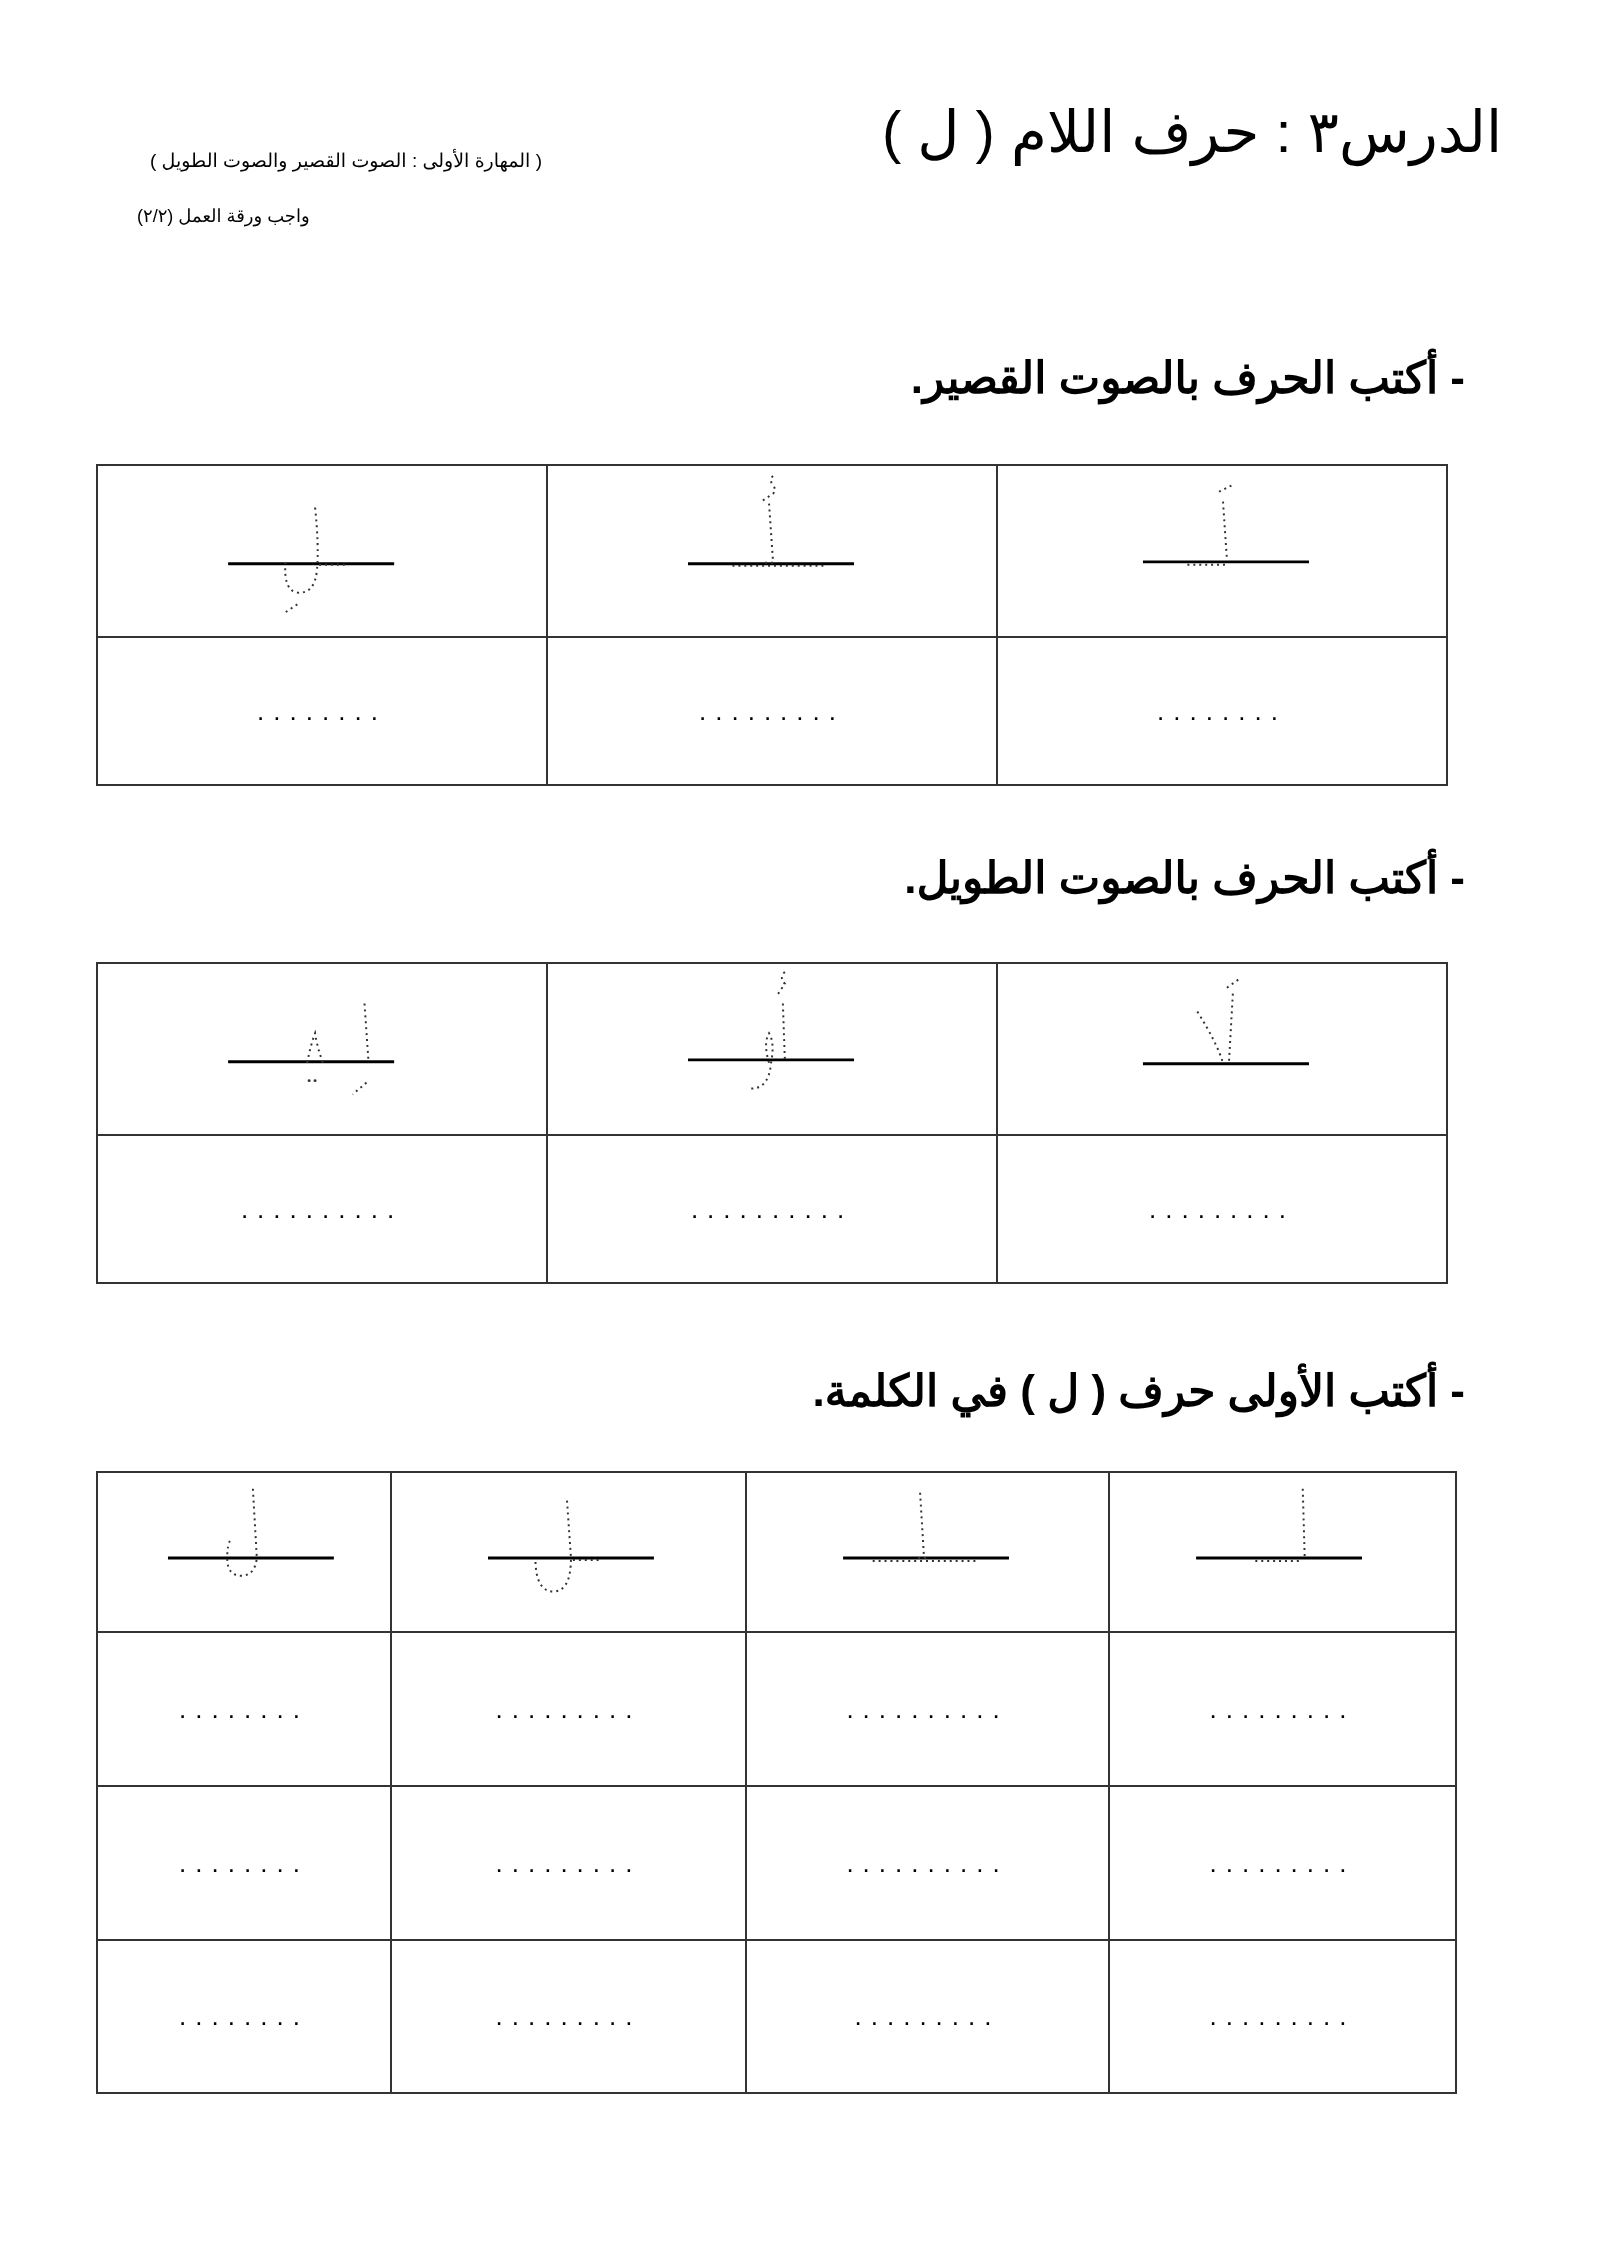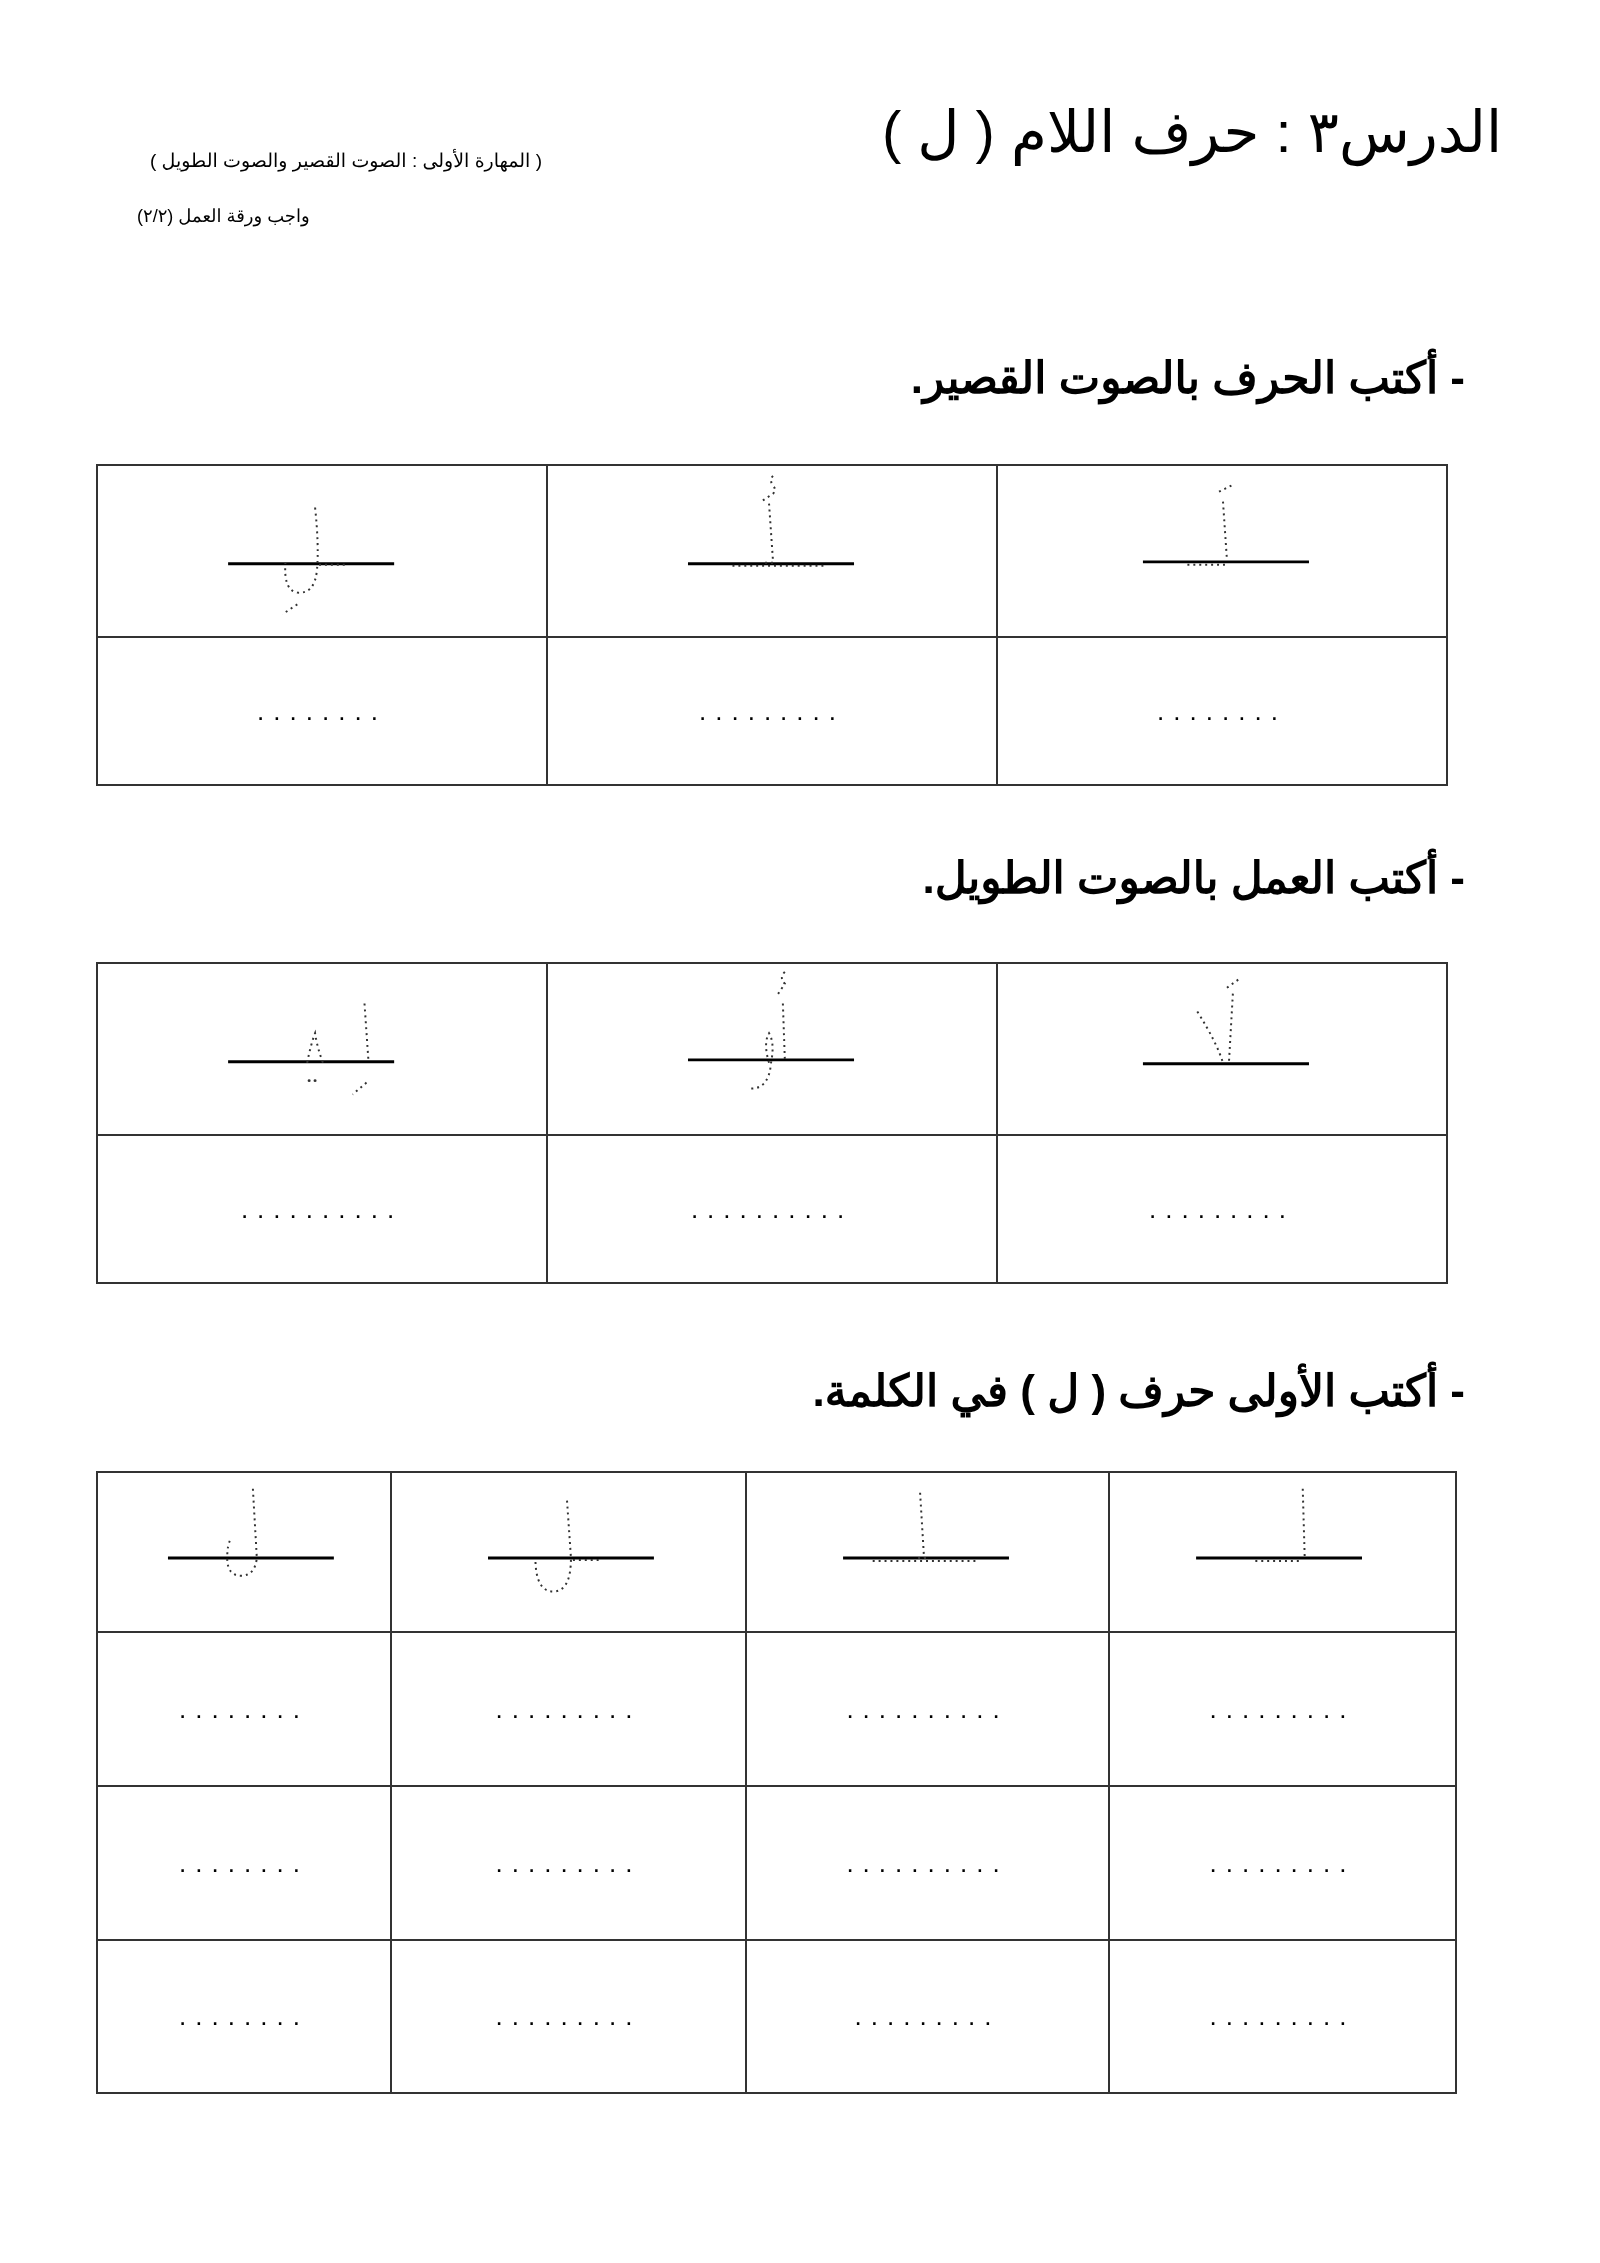--- a/index.html
+++ b/index.html
@@ -48,21 +48,21 @@
     </td>
   </tr>
   <tr>
     <td><span class="dots">........</span></td>
     <td><span class="dots">.........</span></td>
     <td><span class="dots">........</span></td>
   </tr>
 </tbody>
   </table>
 
-<div class="abs instr" style="top:852px;">-  أكتب العمل بالصوت الطويل.</div>
+<div class="abs instr" style="top:852px;">-  أكتب الحرف بالصوت الطويل.</div>
 <table class="ws" style="left:96px; top:962px; width:1352px; height:322px;">
   <tbody>
       <tr style="height:172px;">
     <td>
       <svg class="trace" viewBox="0 0 450 172">
         <line x1="130" y1="99" x2="298" y2="99" stroke="#000" stroke-width="3"></line>
         <path d="M268 40 L272 98 M210 100 Q214 80 218 70 Q220 84 226 100" fill="none" stroke="#333" stroke-width="2" stroke-dasharray="2 4"></path>
         <path d="M270 120 L256 132" fill="none" stroke="#333" stroke-width="2" stroke-dasharray="2 4"></path>
         <circle cx="212" cy="118" r="1.5" fill="#333"></circle>
             <circle cx="218" cy="118" r="1.5" fill="#333"></circle>

